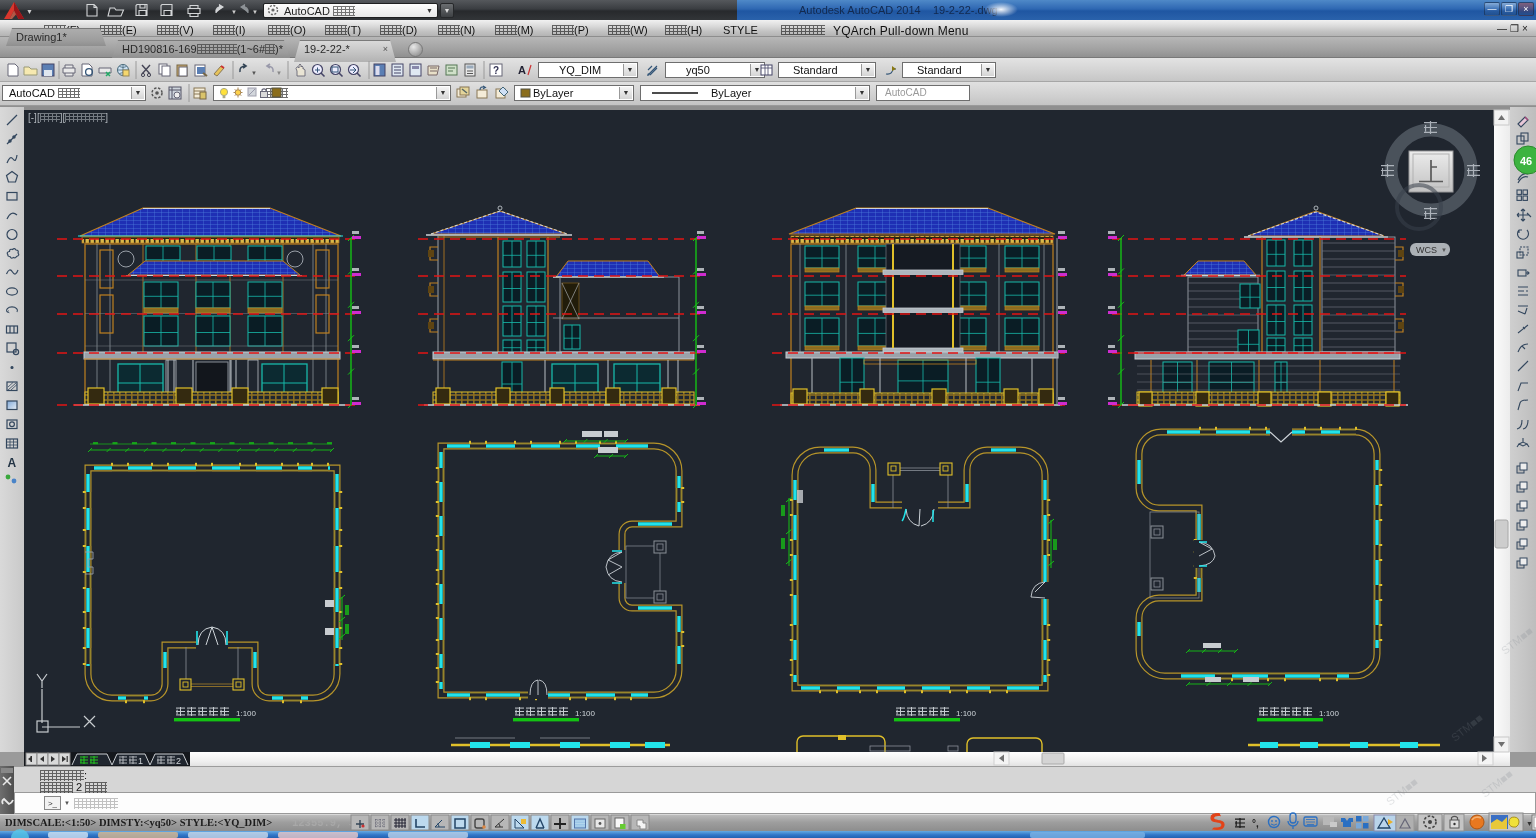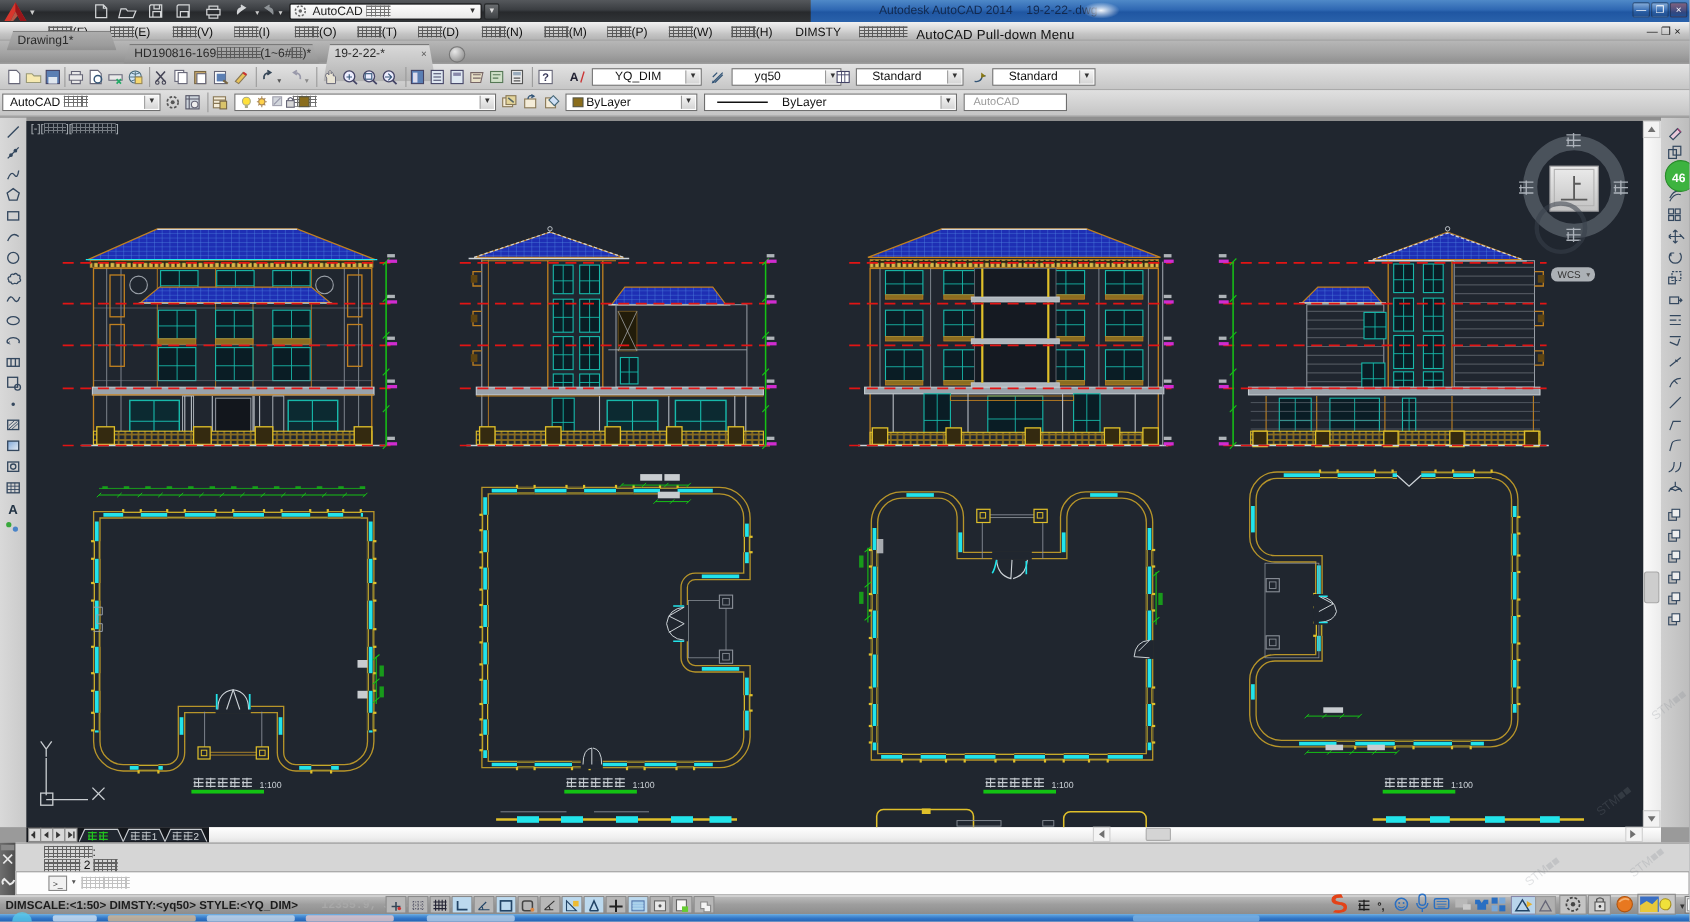--- a/index.html
+++ b/index.html
@@ -38,43 +38,43 @@
 <div class="txt" style="left:157px;top:24px;font-size:11px;color:#111"><span style="display:inline-block;vertical-align:middle;margin-top:-2px;width:22px;height:10px;opacity:0.6;background:repeating-linear-gradient(to bottom,#111 0 1px,transparent 1px 3px),repeating-linear-gradient(to right,#111 0 1px,transparent 1px 4px);"></span>(V)</div>
 <div class="txt" style="left:213px;top:24px;font-size:11px;color:#111"><span style="display:inline-block;vertical-align:middle;margin-top:-2px;width:22px;height:10px;opacity:0.6;background:repeating-linear-gradient(to bottom,#111 0 1px,transparent 1px 3px),repeating-linear-gradient(to right,#111 0 1px,transparent 1px 4px);"></span>(I)</div>
 <div class="txt" style="left:268px;top:24px;font-size:11px;color:#111"><span style="display:inline-block;vertical-align:middle;margin-top:-2px;width:22px;height:10px;opacity:0.6;background:repeating-linear-gradient(to bottom,#111 0 1px,transparent 1px 3px),repeating-linear-gradient(to right,#111 0 1px,transparent 1px 4px);"></span>(O)</div>
 <div class="txt" style="left:325px;top:24px;font-size:11px;color:#111"><span style="display:inline-block;vertical-align:middle;margin-top:-2px;width:22px;height:10px;opacity:0.6;background:repeating-linear-gradient(to bottom,#111 0 1px,transparent 1px 3px),repeating-linear-gradient(to right,#111 0 1px,transparent 1px 4px);"></span>(T)</div>
 <div class="txt" style="left:380px;top:24px;font-size:11px;color:#111"><span style="display:inline-block;vertical-align:middle;margin-top:-2px;width:22px;height:10px;opacity:0.6;background:repeating-linear-gradient(to bottom,#111 0 1px,transparent 1px 3px),repeating-linear-gradient(to right,#111 0 1px,transparent 1px 4px);"></span>(D)</div>
 <div class="txt" style="left:438px;top:24px;font-size:11px;color:#111"><span style="display:inline-block;vertical-align:middle;margin-top:-2px;width:22px;height:10px;opacity:0.6;background:repeating-linear-gradient(to bottom,#111 0 1px,transparent 1px 3px),repeating-linear-gradient(to right,#111 0 1px,transparent 1px 4px);"></span>(N)</div>
 <div class="txt" style="left:495px;top:24px;font-size:11px;color:#111"><span style="display:inline-block;vertical-align:middle;margin-top:-2px;width:22px;height:10px;opacity:0.6;background:repeating-linear-gradient(to bottom,#111 0 1px,transparent 1px 3px),repeating-linear-gradient(to right,#111 0 1px,transparent 1px 4px);"></span>(M)</div>
 <div class="txt" style="left:552px;top:24px;font-size:11px;color:#111"><span style="display:inline-block;vertical-align:middle;margin-top:-2px;width:22px;height:10px;opacity:0.6;background:repeating-linear-gradient(to bottom,#111 0 1px,transparent 1px 3px),repeating-linear-gradient(to right,#111 0 1px,transparent 1px 4px);"></span>(P)</div>
 <div class="txt" style="left:608px;top:24px;font-size:11px;color:#111"><span style="display:inline-block;vertical-align:middle;margin-top:-2px;width:22px;height:10px;opacity:0.6;background:repeating-linear-gradient(to bottom,#111 0 1px,transparent 1px 3px),repeating-linear-gradient(to right,#111 0 1px,transparent 1px 4px);"></span>(W)</div>
 <div class="txt" style="left:665px;top:24px;font-size:11px;color:#111"><span style="display:inline-block;vertical-align:middle;margin-top:-2px;width:22px;height:10px;opacity:0.6;background:repeating-linear-gradient(to bottom,#111 0 1px,transparent 1px 3px),repeating-linear-gradient(to right,#111 0 1px,transparent 1px 4px);"></span>(H)</div>
-<div class="txt" style="left:723px;top:24px;font-size:11px;color:#111">DIMSTY</div>
+<div class="txt" style="left:723px;top:24px;font-size:11px;color:#111">STYLE</div>
 <div class="txt" style="left:781px;top:24px;font-size:11px;color:#111"><span style="display:inline-block;vertical-align:middle;margin-top:-2px;width:44px;height:10px;opacity:0.6;background:repeating-linear-gradient(to bottom,#111 0 1px,transparent 1px 3px),repeating-linear-gradient(to right,#111 0 1px,transparent 1px 4px);"></span></div>
-<div class="txt" style="left:833px;top:24px;font-size:12px;color:#111;letter-spacing:0.2px">AutoCAD Pull-down Menu</div>
+<div class="txt" style="left:833px;top:24px;font-size:12px;color:#111;letter-spacing:0.2px">YQArch Pull-down Menu</div>
 <div class="txt" style="left:1497px;top:23px;font-size:10px;color:#222;letter-spacing:3px">—❐×</div>
 <div class="abs" style="left:6px;top:28px;width:100px;height:18px;background:linear-gradient(#adadad,#9c9c9c 70%,#8f8f8f);border-top:1px solid #7a7a7a;clip-path:polygon(6px 0,calc(100% - 6px) 0,100% 100%,0 100%);font-size:11px;color:#2a2a2a;padding:2px 0 0 10px">Drawing1*</div>
 <div class="abs" style="left:112px;top:40px;width:178px;height:18px;background:linear-gradient(#adadad,#9c9c9c 70%,#8f8f8f);border-top:1px solid #7a7a7a;clip-path:polygon(6px 0,calc(100% - 6px) 0,100% 100%,0 100%);font-size:11px;color:#2a2a2a;padding:2px 0 0 10px">HD190816-169<span style="display:inline-block;vertical-align:middle;margin-top:-2px;width:40px;height:10px;opacity:0.6;background:repeating-linear-gradient(to bottom,#2a2a2a 0 1px,transparent 1px 3px),repeating-linear-gradient(to right,#2a2a2a 0 1px,transparent 1px 4px);"></span>(1~6#<span style="display:inline-block;vertical-align:middle;margin-top:-2px;width:10px;height:10px;opacity:0.6;background:repeating-linear-gradient(to bottom,#2a2a2a 0 1px,transparent 1px 3px),repeating-linear-gradient(to right,#2a2a2a 0 1px,transparent 1px 4px);"></span>)*</div>
-<div class="abs" style="left:294px;top:40px;width:102px;height:34px;background:linear-gradient(#d9d9d9,#c2c2c2 60%,#b2b2b2);border-top:1px solid #7a7a7a;clip-path:polygon(6px 0,calc(100% - 6px) 0,100% 100%,0 100%);font-size:11px;color:#2a2a2a;padding:2px 0 16px 10px">19-2-22-*<span style="position:absolute;right:8px;top:3px;font-size:9px;color:#555">×</span></div>
+<div class="abs" style="left:294px;top:40px;width:102px;height:22px;background:linear-gradient(#d9d9d9,#c2c2c2 60%,#b2b2b2);border-top:1px solid #7a7a7a;clip-path:polygon(6px 0,calc(100% - 6px) 0,100% 100%,0 100%);font-size:11px;color:#2a2a2a;padding:2px 0 16px 10px">19-2-22-*<span style="position:absolute;right:8px;top:3px;font-size:9px;color:#555">×</span></div>
 <div class="abs" style="left:408px;top:42px;width:15px;height:15px;border-radius:50%;background:radial-gradient(circle at 35% 30%,#e8e8e8,#9e9e9e 70%,#8a8a8a);border:1px solid #777"></div>
 <div class="abs" style="left:538px;top:62px;width:100px;height:16px;background:#fff;border:1px solid #6e6e6e;font-size:11px;color:#111;padding:1px 0 0 6px"><span style="margin-left:14px">YQ_DIM</span><span style="position:absolute;right:1px;top:1px;width:13px;height:12px;background:linear-gradient(#f5f5f5,#d5d5d5);border-left:1px solid #999;font-size:7px;color:#333;text-align:center;line-height:12px">▼</span></div>
 <div class="abs" style="left:665px;top:62px;width:100px;height:16px;background:#fff;border:1px solid #6e6e6e;font-size:11px;color:#111;padding:1px 0 0 6px"><span style="margin-left:14px">yq50</span><span style="position:absolute;right:1px;top:1px;width:13px;height:12px;background:linear-gradient(#f5f5f5,#d5d5d5);border-left:1px solid #999;font-size:7px;color:#333;text-align:center;line-height:12px">▼</span></div>
 <div class="abs" style="left:778px;top:62px;width:98px;height:16px;background:#fff;border:1px solid #6e6e6e;font-size:11px;color:#111;padding:1px 0 0 6px"><span style="margin-left:8px">Standard</span><span style="position:absolute;right:1px;top:1px;width:13px;height:12px;background:linear-gradient(#f5f5f5,#d5d5d5);border-left:1px solid #999;font-size:7px;color:#333;text-align:center;line-height:12px">▼</span></div>
 <div class="abs" style="left:902px;top:62px;width:94px;height:16px;background:#fff;border:1px solid #6e6e6e;font-size:11px;color:#111;padding:1px 0 0 6px"><span style="margin-left:8px">Standard</span><span style="position:absolute;right:1px;top:1px;width:13px;height:12px;background:linear-gradient(#f5f5f5,#d5d5d5);border-left:1px solid #999;font-size:7px;color:#333;text-align:center;line-height:12px">▼</span></div>
 <div class="abs" style="left:2px;top:85px;width:144px;height:16px;background:#fff;border:1px solid #6e6e6e;font-size:11px;color:#111;padding:1px 0 0 6px">AutoCAD <span style="display:inline-block;vertical-align:middle;margin-top:-2px;width:22px;height:10px;opacity:0.6;background:repeating-linear-gradient(to bottom,#111 0 1px,transparent 1px 3px),repeating-linear-gradient(to right,#111 0 1px,transparent 1px 4px);"></span><span style="position:absolute;right:1px;top:1px;width:13px;height:12px;background:linear-gradient(#f5f5f5,#d5d5d5);border-left:1px solid #999;font-size:7px;color:#333;text-align:center;line-height:12px">▼</span></div>
 <div class="abs" style="left:213px;top:85px;width:238px;height:16px;background:#fff;border:1px solid #6e6e6e;font-size:11px;color:#111;padding:1px 0 0 6px"><span style="margin-left:46px"><span style="display:inline-block;vertical-align:middle;margin-top:-2px;width:22px;height:10px;opacity:0.6;background:repeating-linear-gradient(to bottom,#111 0 1px,transparent 1px 3px),repeating-linear-gradient(to right,#111 0 1px,transparent 1px 4px);"></span></span><span style="position:absolute;right:1px;top:1px;width:13px;height:12px;background:linear-gradient(#f5f5f5,#d5d5d5);border-left:1px solid #999;font-size:7px;color:#333;text-align:center;line-height:12px">▼</span></div>
 <div class="abs" style="left:514px;top:85px;width:120px;height:16px;background:#fff;border:1px solid #6e6e6e;font-size:11px;color:#111;padding:1px 0 0 6px"><span style="margin-left:12px">ByLayer</span><span style="position:absolute;right:1px;top:1px;width:13px;height:12px;background:linear-gradient(#f5f5f5,#d5d5d5);border-left:1px solid #999;font-size:7px;color:#333;text-align:center;line-height:12px">▼</span></div>
 <div class="abs" style="left:640px;top:85px;width:230px;height:16px;background:#fff;border:1px solid #6e6e6e;font-size:11px;color:#111;padding:1px 0 0 6px"><span style="margin-left:64px">ByLayer</span><span style="position:absolute;right:1px;top:1px;width:13px;height:12px;background:linear-gradient(#f5f5f5,#d5d5d5);border-left:1px solid #999;font-size:7px;color:#333;text-align:center;line-height:12px">▼</span></div>
 <div class="abs" style="left:876px;top:85px;width:94px;height:16px;background:#fff;border:1px solid #6e6e6e;font-size:10px;color:#111;padding:1px 0 0 8px"><span style="color:#999">AutoCAD</span></div>
 <div class="txt" style="left:40px;top:769px;font-size:11px;color:#151515"><span style="display:inline-block;vertical-align:middle;margin-top:-2px;width:44px;height:11px;opacity:0.6;background:repeating-linear-gradient(to bottom,#151515 0 1px,transparent 1px 3px),repeating-linear-gradient(to right,#151515 0 1px,transparent 1px 4px);"></span>:</div>
 <div class="txt" style="left:40px;top:781px;font-size:11px;color:#151515"><span style="display:inline-block;vertical-align:middle;margin-top:-2px;width:33px;height:11px;opacity:0.6;background:repeating-linear-gradient(to bottom,#151515 0 1px,transparent 1px 3px),repeating-linear-gradient(to right,#151515 0 1px,transparent 1px 4px);"></span> 2 <span style="display:inline-block;vertical-align:middle;margin-top:-2px;width:22px;height:11px;opacity:0.6;background:repeating-linear-gradient(to bottom,#151515 0 1px,transparent 1px 3px),repeating-linear-gradient(to right,#151515 0 1px,transparent 1px 4px);"></span></div>
 <div class="txt" style="left:74px;top:797px;font-size:11px;color:#9a9a9a"><span style="display:inline-block;vertical-align:middle;margin-top:-2px;width:44px;height:11px;opacity:0.6;background:repeating-linear-gradient(to bottom,#9a9a9a 0 1px,transparent 1px 3px),repeating-linear-gradient(to right,#9a9a9a 0 1px,transparent 1px 4px);"></span></div>
 <div class="abs" style="left:44px;top:796px;width:17px;height:14px;border:1px solid #888;background:#f2f2f2;font-size:8px;color:#333;text-align:center;line-height:13px">&gt;_</div>
 <div class="txt" style="left:64px;top:800px;font-size:6px;color:#555">▼</div>
-<div class="txt" style="left:5px;top:817px;font-family:Liberation Sans, sans-serif;font-size:10.5px;font-weight:bold;color:#1c1c1c">DIMSCALE:&lt;1:50&gt; DIMSTY:&lt;yq50&gt; STYLE:&lt;YQ_DIM&gt;</div>
+<div class="txt" style="left:5px;top:817px;font-family:Liberation Serif, serif;font-size:10.5px;font-weight:bold;color:#1c1c1c">DIMSCALE:&lt;1:50&gt; DIMSTY:&lt;yq50&gt; STYLE:&lt;YQ_DIM&gt;</div>
 <div class="txt" style="left:292px;top:817px;font-family:'Liberation Mono',monospace;font-size:10.5px;font-weight:bold;color:#a8a8a8">12355.9, 3634.1 , 0</div>
 <div class="txt" style="left:28px;top:112px;font-size:10px;color:#aeb4ba">[-][<span style="display:inline-block;vertical-align:middle;margin-top:-2px;width:20px;height:9px;opacity:0.6;background:repeating-linear-gradient(to bottom,#aeb4ba 0 1px,transparent 1px 3px),repeating-linear-gradient(to right,#aeb4ba 0 1px,transparent 1px 4px);"></span>][<span style="display:inline-block;vertical-align:middle;margin-top:-2px;width:40px;height:9px;opacity:0.6;background:repeating-linear-gradient(to bottom,#aeb4ba 0 1px,transparent 1px 3px),repeating-linear-gradient(to right,#aeb4ba 0 1px,transparent 1px 4px);"></span>]</div>
 <svg class="abs" style="left:0;top:0" width="1536" height="838" viewBox="0 0 1536 838">
 <defs>
         <pattern id="rg" width="7" height="4" patternUnits="userSpaceOnUse">
           <rect width="7" height="4" fill="#1e2fb4"></rect>
           <path d="M0,0H7M0,0V4" stroke="#4f84e0" stroke-width="0.7"></path>
         </pattern>
         <pattern id="dent" width="5" height="7" patternUnits="userSpaceOnUse">
           <rect width="5" height="7" fill="#2a2415"></rect>

